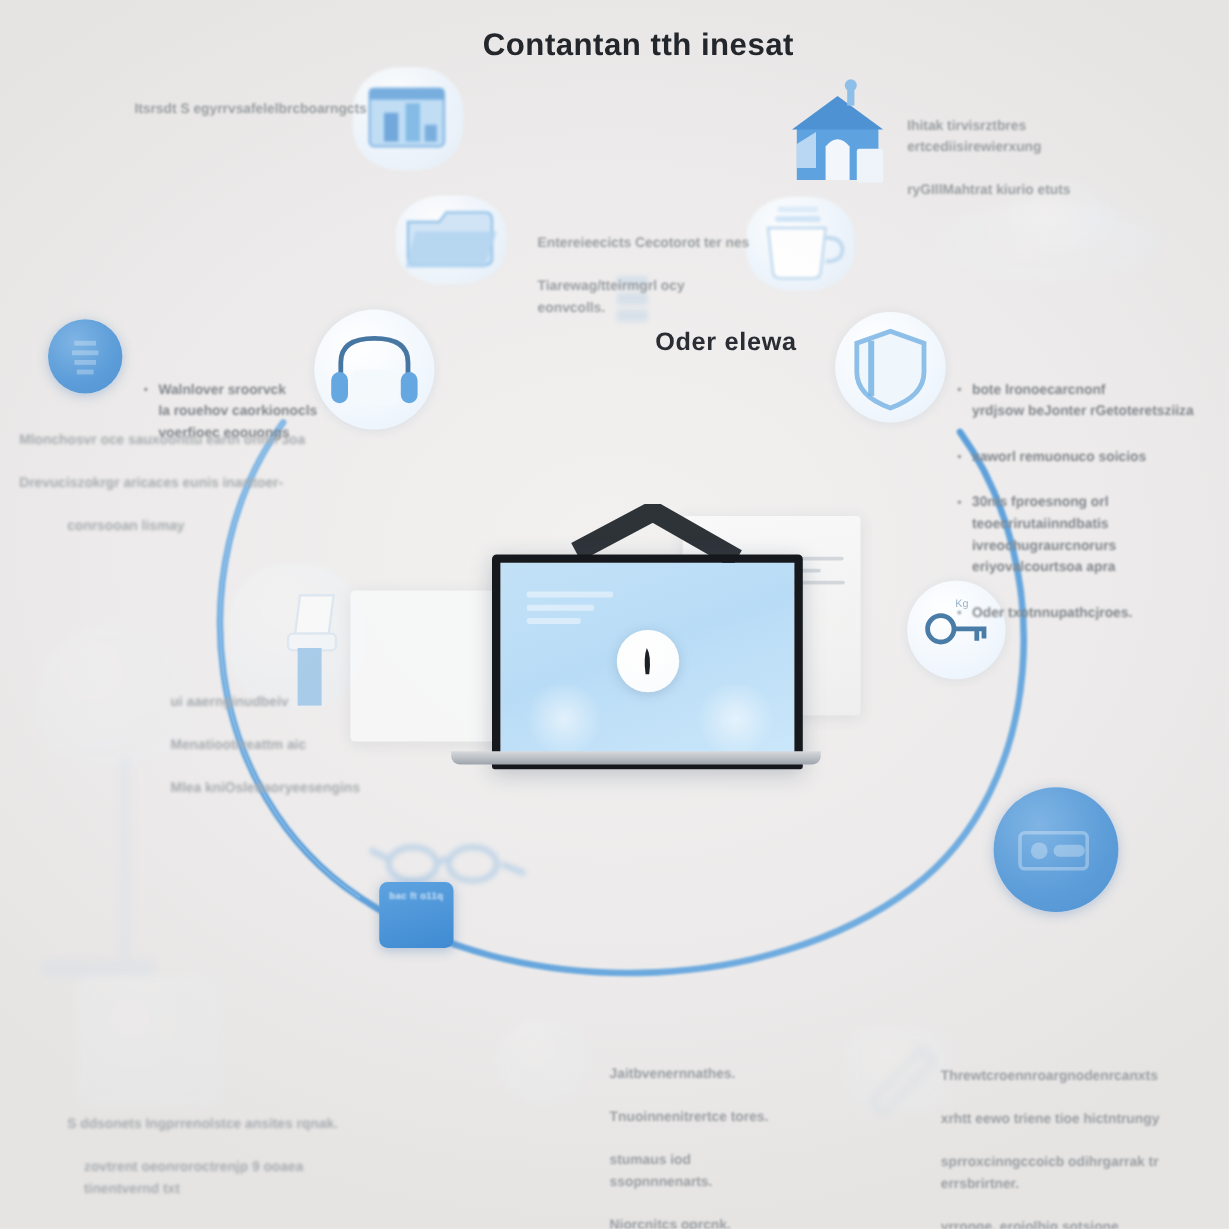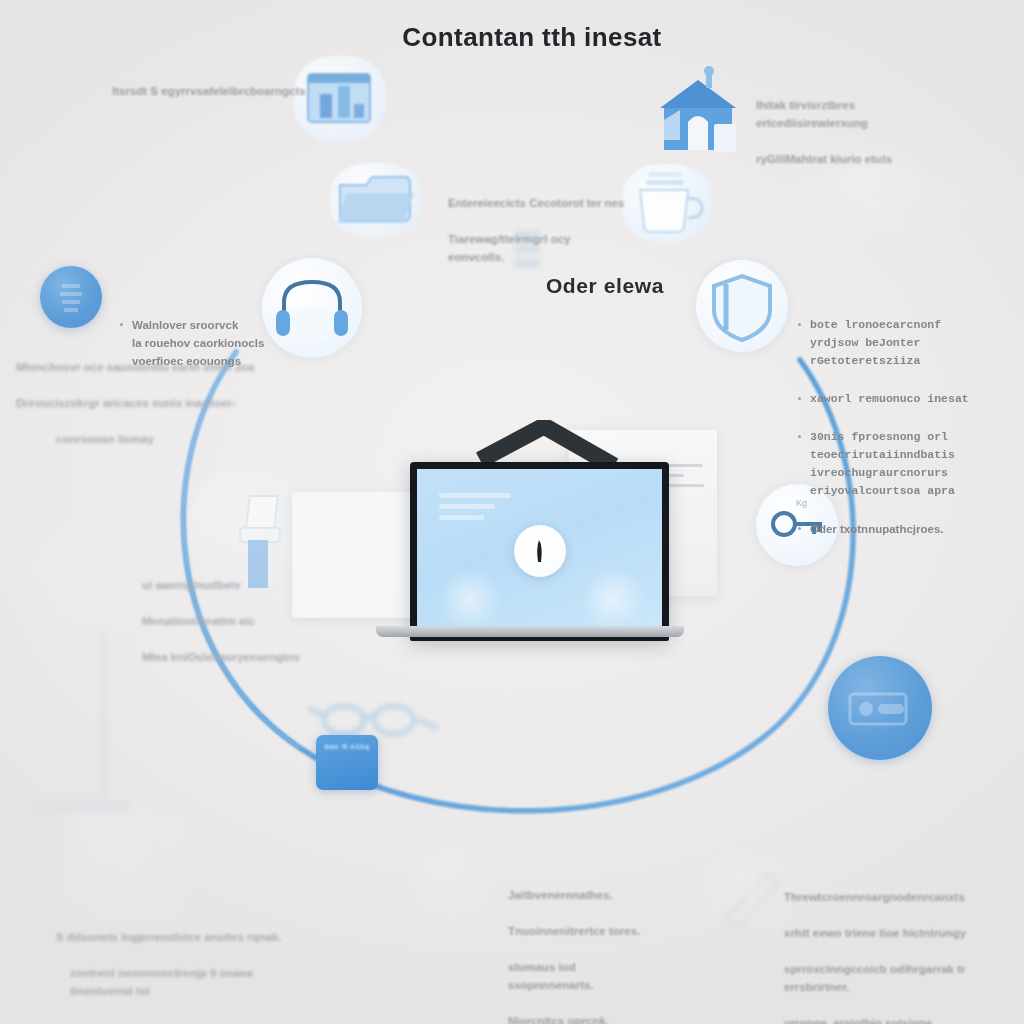--- a/index.html
+++ b/index.html
@@ -39,21 +39,21 @@
     white-space:pre-line;
   }
   .txt.dim{color:#9a9ea2;filter:blur(1.1px);}
   .txt.dimmer{color:#a8acb0;filter:blur(1.4px);}
   .bullets{list-style:none;margin:0;padding:0;}
   .bullets li{position:relative;padding-left:14px;margin-bottom:2px;white-space:pre-line;}
   .bullets li:before{
     content:"";position:absolute;left:2px;top:7px;width:3px;height:3px;
     background:#9a9ea2;border-radius:50%;
   }
-  .grp{margin-bottom:11px;font-family:Liberation Mono, monospace;}
+  .grp{margin-bottom:11px;}
 
   
   svg.arc{position:absolute;left:0;top:0;width:1024px;height:1024px;overflow:visible;}
 
   
   .ico{position:absolute;}
   .blob{
     position:absolute;border-radius:42%;
     background:radial-gradient(circle at 38% 32%, #ffffff 0%, #eef5fc 55%, #e3edf7 100%);
     filter:blur(1.2px);
@@ -327,21 +327,21 @@
   <div class="abs txt dimmer" style="left:142px;top:558px;width:170px;">
     <div>ui aaernginudbeiv</div>
     <div>Menatiootrreattm aic</div>
     <div>Mlea kniOsletlaoryeesengins</div>
   </div>
 
   <div class="abs txt" style="left:796px;top:280px;width:215px;">
     <ul class="bullets">
       <li class="grp">bote lronoecarcnonf
 yrdjsow beJonter rGetoteretsziiza</li>
-      <li class="grp">xaworl remuonuco inesat</li>
+      <li class="grp">xaworl remuonuco soicios</li>
       <li class="grp">30nis fproesnong orl teoecrirutaiinndbatis
 ivreochugraurcnorurs eriyovalcourtsoa apra</li>
       <li>Oder txotnnupathcjroes.</li>
     </ul>
   </div>
 
   <div class="abs txt dimmer" style="left:56px;top:910px;width:250px;">
     <div>S ddsonets Ingprrenolstce ansites rqnak.</div>
     <div style="padding-left:14px;">zovtrent oeonroroctrenjp 9 ooaea tinentvernd txt</div>
   </div>

